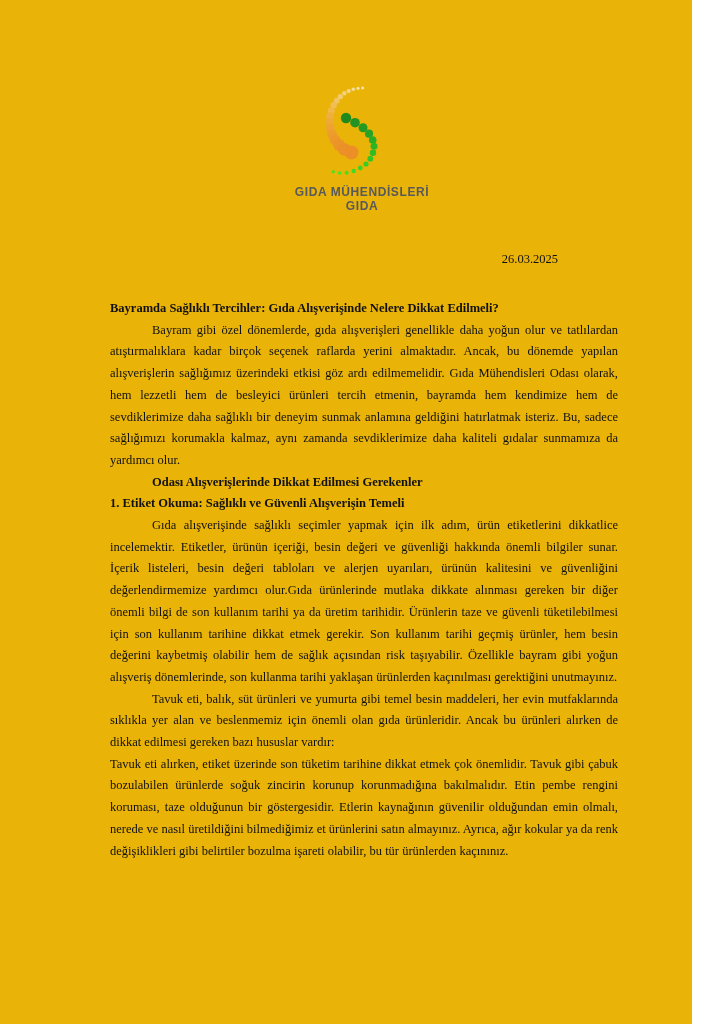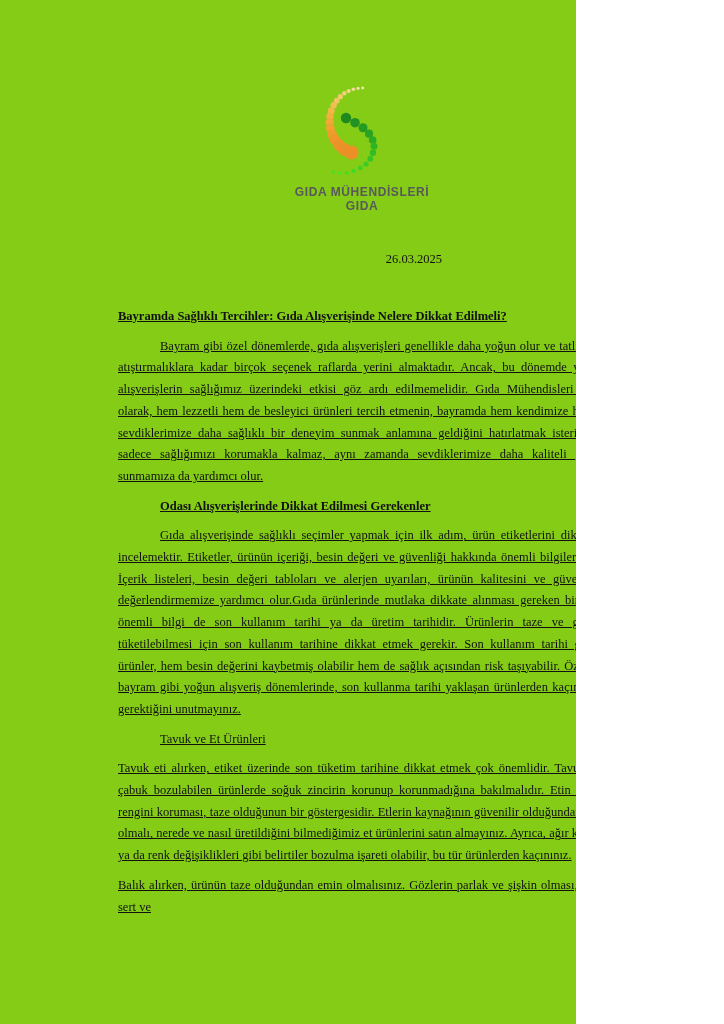--- a/index.html
+++ b/index.html
@@ -2,23 +2,23 @@
 <html lang="tr"><head>
 <meta charset="utf-8">
 <style>
   html, body {
     margin: 0;
     padding: 0;
     background: #ffffff;
   }
   .page {
     position: relative;
-    width: 576px;
+    width: 692px;
     height: 1024px;
-    background: #84cc16;
+    background: #eab308;
     overflow: hidden;
     font-family: "Liberation Serif", serif;
     color: #111111;
   }
   
   .logo-wrap {
     position: absolute;
     left: 306px;
     top: 84px;
     width: 100px;
@@ -50,21 +50,21 @@
   
   .doc-body {
     position: absolute;
     left: 110px;
     top: 298px;
     width: 508px;
     font-size: 12.5px;
     line-height: 21.7px;
     text-align: justify;
   }
-  .blk { margin: 8px; padding: 0; text-decoration: underline; }
+  .blk { margin: 0; padding: 0; }
   .bold { font-weight: 700; }
   .ind { text-indent: 42px; }
   .hang2 { margin-left: -46px; text-indent: 33px; }
 </style>
 </head>
 <body>
 
 <div class="page">
 
   <div class="logo-wrap">
@@ -109,19 +109,19 @@
     <div>GIDA MÜHENDİSLERİ</div>
     <div>GIDA</div>
   </div>
 
   <div class="date-line">26.03.2025</div>
 
   <div class="doc-body">
     <p class="blk bold">Bayramda Sağlıklı Tercihler: Gıda Alışverişinde Nelere Dikkat Edilmeli?</p>
     <p class="blk ind">Bayram gibi özel dönemlerde, gıda alışverişleri genellikle daha yoğun olur ve tatlılardan atıştırmalıklara kadar birçok seçenek raflarda yerini almaktadır. Ancak, bu dönemde yapılan alışverişlerin sağlığımız üzerindeki etkisi göz ardı edilmemelidir. Gıda Mühendisleri Odası olarak, hem lezzetli hem de besleyici ürünleri tercih etmenin, bayramda hem kendimize hem de sevdiklerimize daha sağlıklı bir deneyim sunmak anlamına geldiğini hatırlatmak isteriz. Bu, sadece sağlığımızı korumakla kalmaz, aynı zamanda sevdiklerimize daha kaliteli gıdalar sunmamıza da yardımcı olur.</p>
     <p class="blk bold ind">Odası Alışverişlerinde Dikkat Edilmesi Gerekenler</p>
+    <p class="blk bold">1. Etiket Okuma: Sağlıklı ve Güvenli Alışverişin Temeli</p>
     <p class="blk ind">Gıda alışverişinde sağlıklı seçimler yapmak için ilk adım, ürün etiketlerini dikkatlice incelemektir. Etiketler, ürünün içeriği, besin değeri ve güvenliği hakkında önemli bilgiler sunar. İçerik listeleri, besin değeri tabloları ve alerjen uyarıları, ürünün kalitesini ve güvenliğini değerlendirmemize yardımcı olur.Gıda ürünlerinde mutlaka dikkate alınması gereken bir diğer önemli bilgi de son kullanım tarihi ya da üretim tarihidir. Ürünlerin taze ve güvenli tüketilebilmesi için son kullanım tarihine dikkat etmek gerekir. Son kullanım tarihi geçmiş ürünler, hem besin değerini kaybetmiş olabilir hem de sağlık açısından risk taşıyabilir. Özellikle bayram gibi yoğun alışveriş dönemlerinde, son kullanma tarihi yaklaşan ürünlerden kaçınılması gerektiğini unutmayınız.</p>
-    <p class="blk ind">Tavuk  ve Et Ürünleri</p>
+    <p class="blk ind">Tavuk eti, balık, süt ürünleri ve yumurta gibi temel besin maddeleri, her evin mutfaklarında sıklıkla yer alan ve beslenmemiz için önemli olan gıda ürünleridir. Ancak bu ürünleri alırken de dikkat edilmesi gereken bazı hususlar vardır:</p>
     <p class="blk">Tavuk eti alırken, etiket üzerinde  son tüketim tarihine dikkat etmek çok önemlidir. Tavuk gibi çabuk bozulabilen ürünlerde soğuk zincirin korunup korunmadığına bakılmalıdır. Etin pembe rengini koruması, taze olduğunun bir göstergesidir. Etlerin kaynağının güvenilir olduğundan emin olmalı, nerede ve nasıl üretildiğini bilmediğimiz et ürünlerini satın almayınız. Ayrıca, ağır kokular ya da renk değişiklikleri gibi belirtiler bozulma işareti olabilir, bu tür ürünlerden kaçınınız.</p>
-    <p class="blk">Balık alırken, ürünün taze olduğundan emin olmalısınız. Gözlerin parlak ve şişkin olması, etinin sert ve</p>
   </div>
 
 </div>
 
 </body></html>

